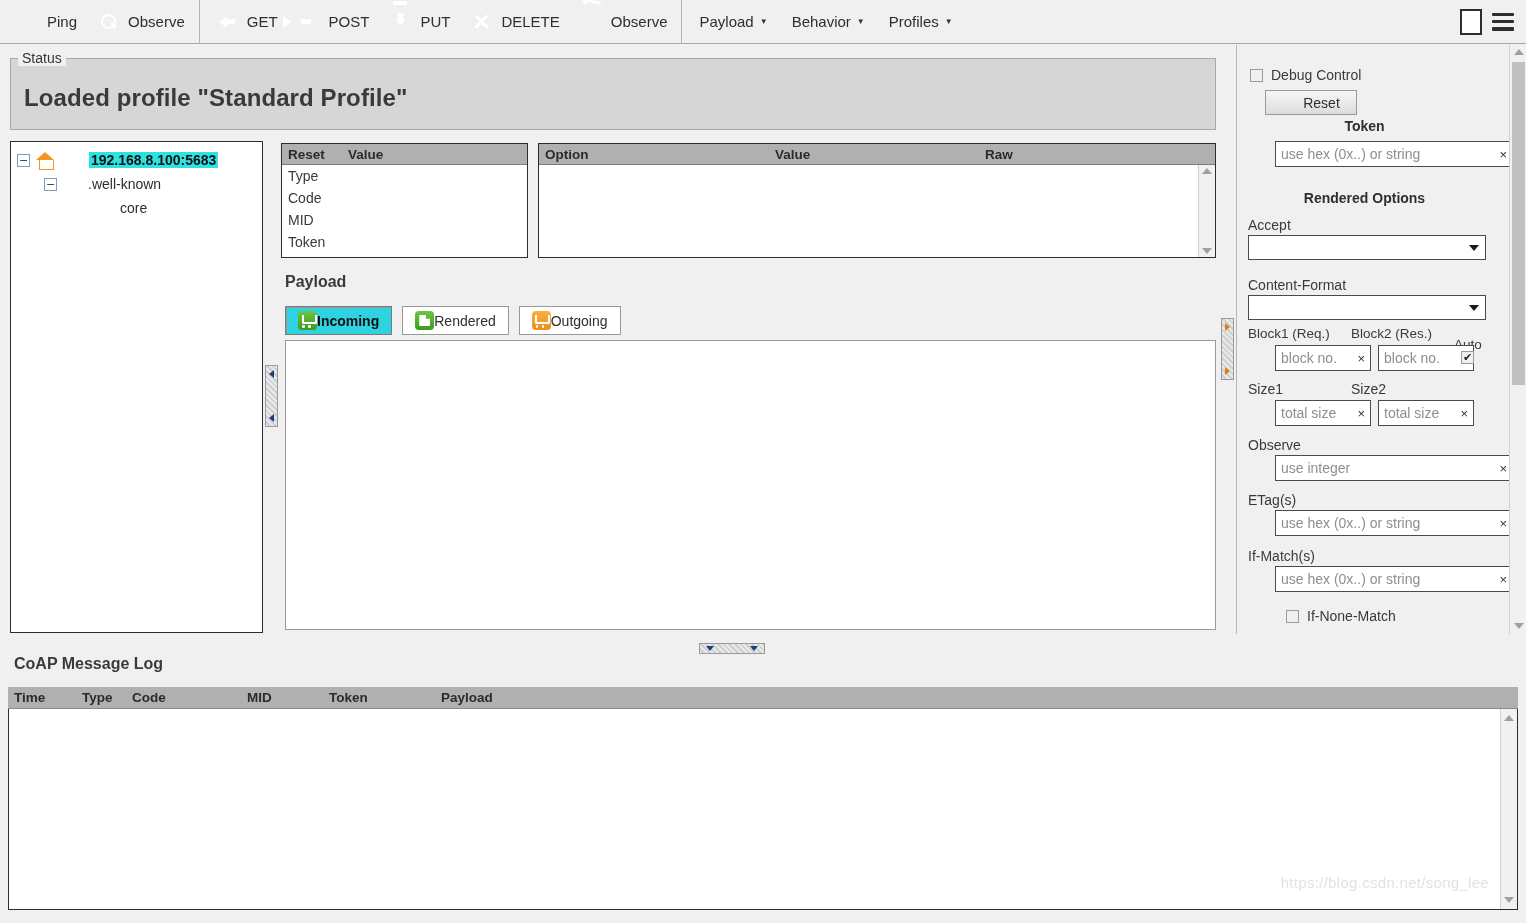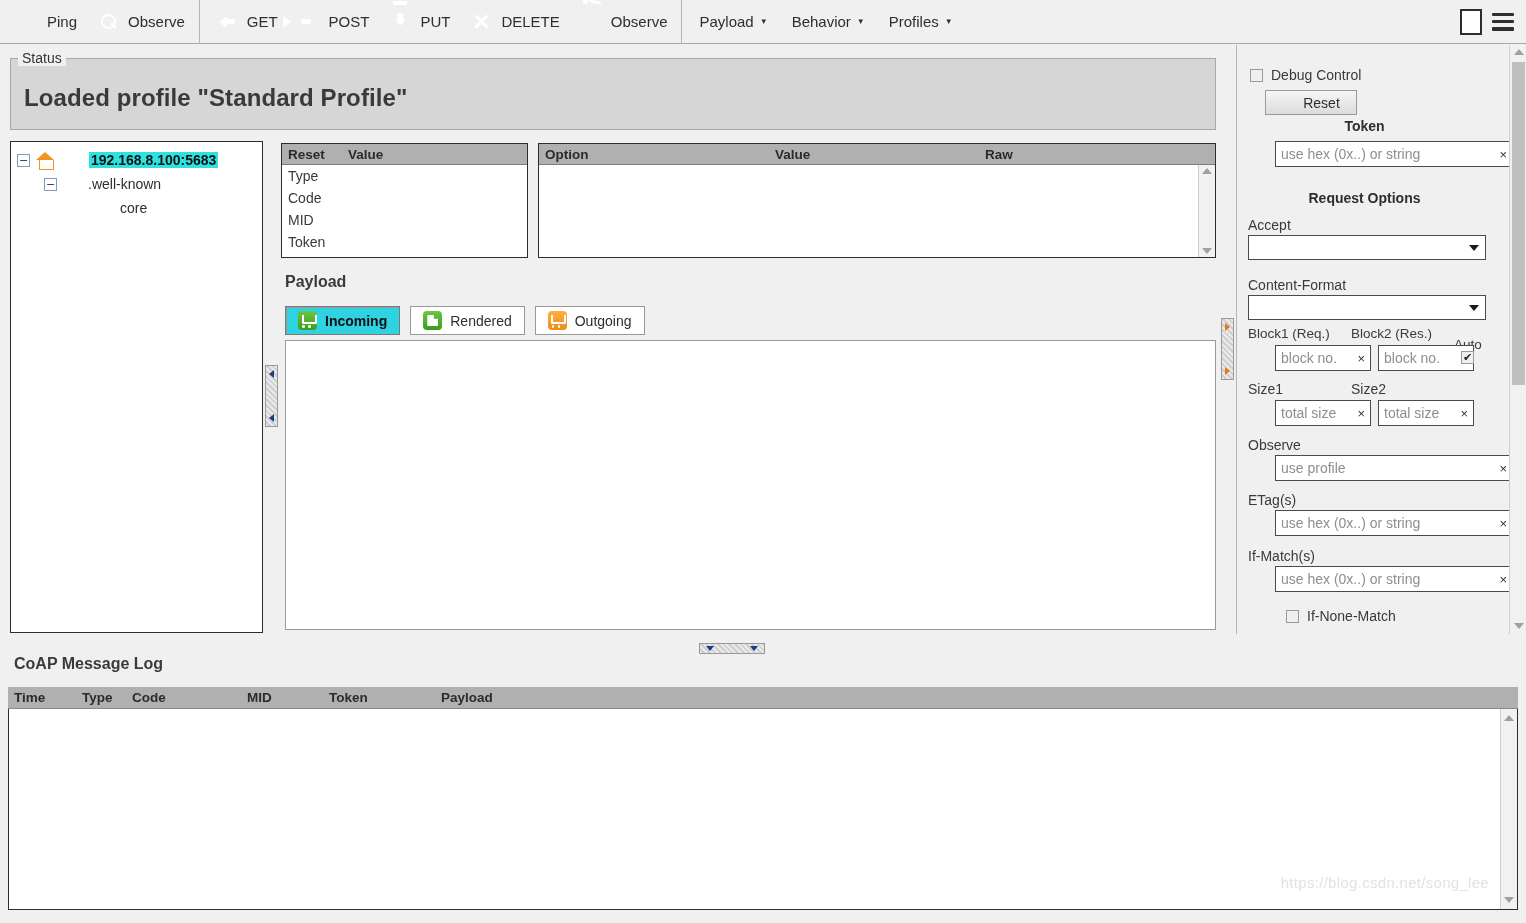--- a/index.html
+++ b/index.html
@@ -148,21 +148,21 @@
     display:flex; flex-direction:column; justify-content:space-between; align-items:center;
   }
   .sb-arrow { width:0;height:0; margin:3px 0; }
   .sb-up { border-left:5px solid transparent; border-right:5px solid transparent; border-bottom:6px solid #a0a0a0;}
   .sb-dn { border-left:5px solid transparent; border-right:5px solid transparent; border-top:6px solid #a0a0a0;}
 
   
   #payload-title { position:absolute; left:285px; top:273px; font-size:16px; font-weight:bold; color:#3a3a3a;}
   #payload-tabs { position:absolute; left:285px; top:306px; display:flex; gap:10px; }
   .ptab {
-    display:flex; align-items:center; gap:8px; height:29px; padding:0 12px;
+    display:flex; align-items:center; height:29px; padding:0 12px;
     border:1px solid #999; background:#fff; cursor:pointer; font-size:14px; color:#2e2e2e;
   }
   .ptab.active { background:#2fd2e0; font-weight:bold; color:#111; border-color:#7a7a7a;
      box-shadow: 1px 1px 0 #9a9a9a inset; }
   .ptab-ico { width:19px;height:19px; border-radius:4px; flex:0 0 19px; position:relative;}
   .ic-in { background:linear-gradient(#6cc644,#3d9b1c); }
   .ic-in:before { content:""; position:absolute; left:3.5px; top:4px; width:11px;height:7px; border:2px solid #fff; border-top:none; border-radius:0 0 2px 2px;}
   .ic-in:after { content:""; position:absolute; left:4px; bottom:2.2px; width:2.6px;height:2.6px; background:#fff; border-radius:50%;
      box-shadow: 6px 0 0 #fff;}
   .ic-rend { background:linear-gradient(#6cc644,#3d9b1c); }
@@ -429,21 +429,21 @@
 
       <button class="rp-btn" style="position:absolute; left:28px; top:45px;">Reset</button>
 
       <div class="rp-center" style="position:absolute; left:0; top:73px; width:255px;">Token</div>
 
       <div class="tfield" style="position:absolute; left:11px; top:96px; width:238px;">
         <span class="ph">use hex (0x..) or string</span>
         <span class="clr">×</span>
       </div>
 
-      <div class="rp-center" style="position:absolute; left:0; top:145px; width:255px;">Request Options</div>
+      <div class="rp-center" style="position:absolute; left:0; top:145px; width:255px;">Rendered Options</div>
 
       <div class="rp-lbl" style="position:absolute; left:11px; top:172px;">Accept</div>
       <div class="combo" style="position:absolute; left:11px; top:190px; width:238px;">
         <span style="padding-left:5px; line-height:23px; display:block; font-size:14px;"></span>
         <span class="ar"></span>
       </div>
 
       <div class="rp-lbl" style="position:absolute; left:11px; top:232px;">Content-Format</div>
       <div class="combo" style="position:absolute; left:11px; top:250px; width:238px;">
         <span style="padding-left:5px; line-height:23px; display:block; font-size:14px;"></span>
@@ -470,21 +470,21 @@
         <span class="ph">total size</span>
         <span class="clr">×</span>
       </div>
       <div class="tfield" style="position:absolute; left:114px; top:355px; width:96px;">
         <span class="ph">total size</span>
         <span class="clr">×</span>
       </div>
 
       <div class="rp-lbl" style="position:absolute; left:11px; top:392px;">Observe</div>
       <div class="tfield" style="position:absolute; left:11px; top:410px; width:238px;">
-        <span class="ph">use profile</span>
+        <span class="ph">use integer</span>
         <span class="clr">×</span>
       </div>
 
       <div class="rp-lbl" style="position:absolute; left:11px; top:447px;">ETag(s)</div>
       <div class="tfield" style="position:absolute; left:11px; top:465px; width:238px;">
         <span class="ph">use hex (0x..) or string</span>
         <span class="clr">×</span>
       </div>
 
       <div class="rp-lbl" style="position:absolute; left:11px; top:503px;">If-Match(s)</div>

